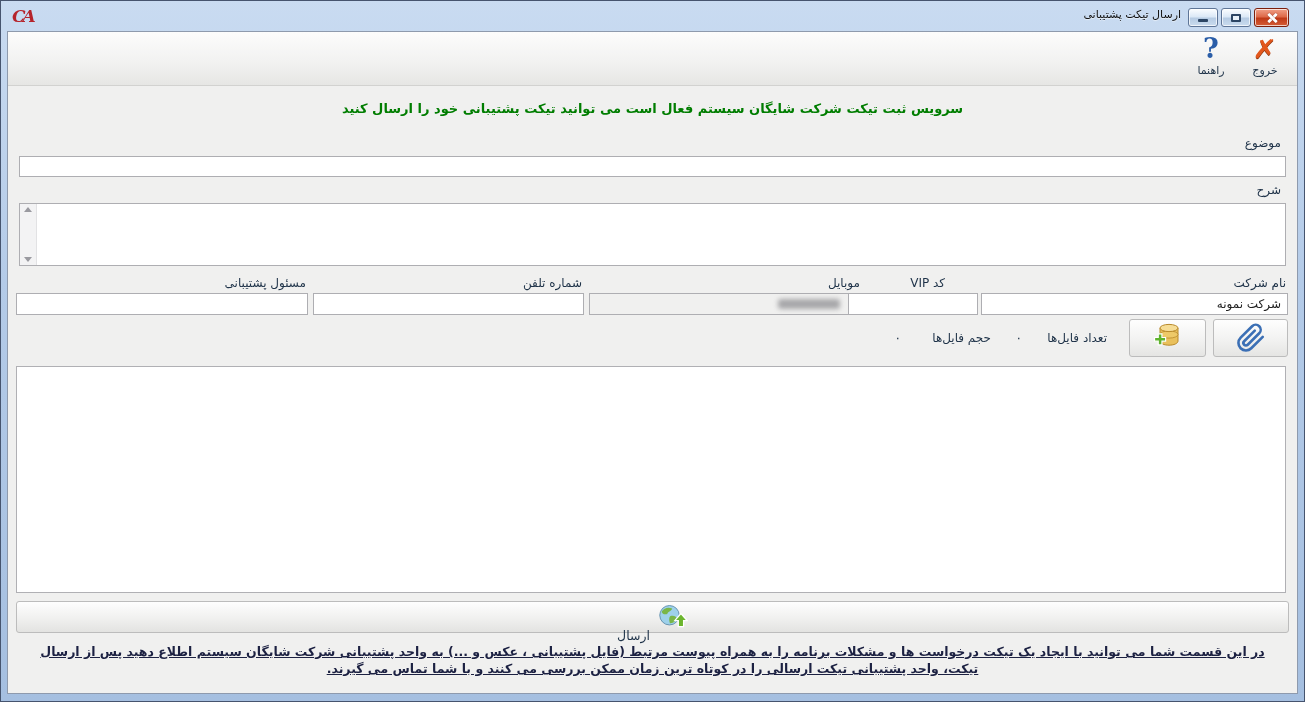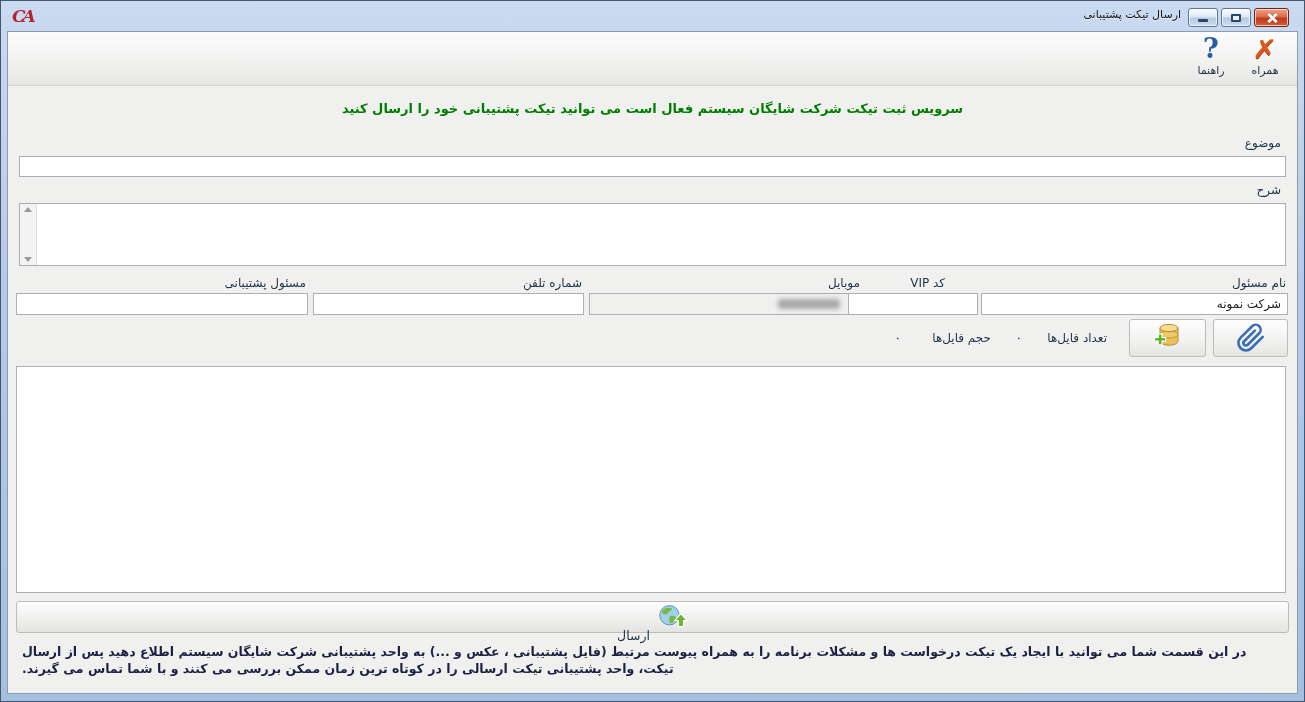--- a/index.html
+++ b/index.html
@@ -114,22 +114,23 @@
   .send-btn {
     position:absolute; left:8px; right:8px; top:569px; height:32px;
     border:1px solid #bcbcbc; border-radius:3px;
     background:linear-gradient(180deg,#fefefe 0%,#f0f0ef 55%,#e3e3e1 100%);
     display:flex; align-items:center; justify-content:center; gap:8px; cursor:default;
   }
   .send-btn .lbl { font-size:12.5px; color:#1e3248;margin-top:36px; }
   
   .footer-note {
     position:absolute; left:14px; right:14px; top:611px;
-    text-align:left; font-weight:bold; font-size:12.5px; line-height:17px;
+    text-align:center; font-weight:bold; font-size:12.5px; line-height:17px;
     color:#1c2142;
+    text-decoration:underline;
   }
 </style>
 </head>
 <body>
 
 <div class="window">
 
   <div class="titlebar">
     <div class="app-logo">CA</div>
     <span class="title-text">ارسال تیکت پشتیبانی</span>
@@ -144,21 +145,21 @@
         <span class="glyph-close"></span>
       </div>
     </div>
   </div>
 
   <div class="content">
 
     <div class="toolbar">
       <div class="tool-btn" style="right:6px;">
         <span class="exit-x">✗</span>
-        <span class="lbl">همراه</span>
+        <span class="lbl">خروج</span>
       </div>
       <div class="tool-btn" style="right:60px;">
         <span class="help-q">?</span>
         <span class="lbl">راهنما</span>
       </div>
     </div>
 
     <div class="status-msg">سرویس ثبت تیکت شرکت شایگان سیستم فعال است می توانید تیکت پشتیبانی خود را ارسال کنید</div>
 
     <div class="field-label" style="top:104px; right:16px;">موضوع</div>
@@ -166,21 +167,21 @@
 
     <div class="field-label" style="top:151px; right:16px;">شرح</div>
     <div class="desc-box">
       <div class="fake-scrollbar">
         <span class="sb-arrow sb-up"></span>
         <span class="sb-arrow sb-down"></span>
       </div>
       <textarea class="desc-input" style=""></textarea>
     </div>
 
-    <div class="field-label" style="top:244px; right:11px;">نام مسئول</div>
+    <div class="field-label" style="top:244px; right:11px;">نام شرکت</div>
     <div class="field-label" style="top:244px; right:352px;">کد VIP</div>
     <div class="field-label" style="top:244px; right:437px;">موبایل</div>
     <div class="field-label" style="top:244px; right:715px;">شماره تلفن</div>
     <div class="field-label" style="top:244px; right:991px;">مسئول پشتیبانی</div>
 
     <input class="txt" style="left: 973px; top: 261px; width: 307px; height: 22px;" value="شرکت نمونه">
     <input class="txt" style="left: 806px; top: 261px; width: 164px; height: 22px;" value="">
     <div class="mobile-wrap">
       <input class="txt" readonly="" style="">
       <div class="blur-blob"></div>

